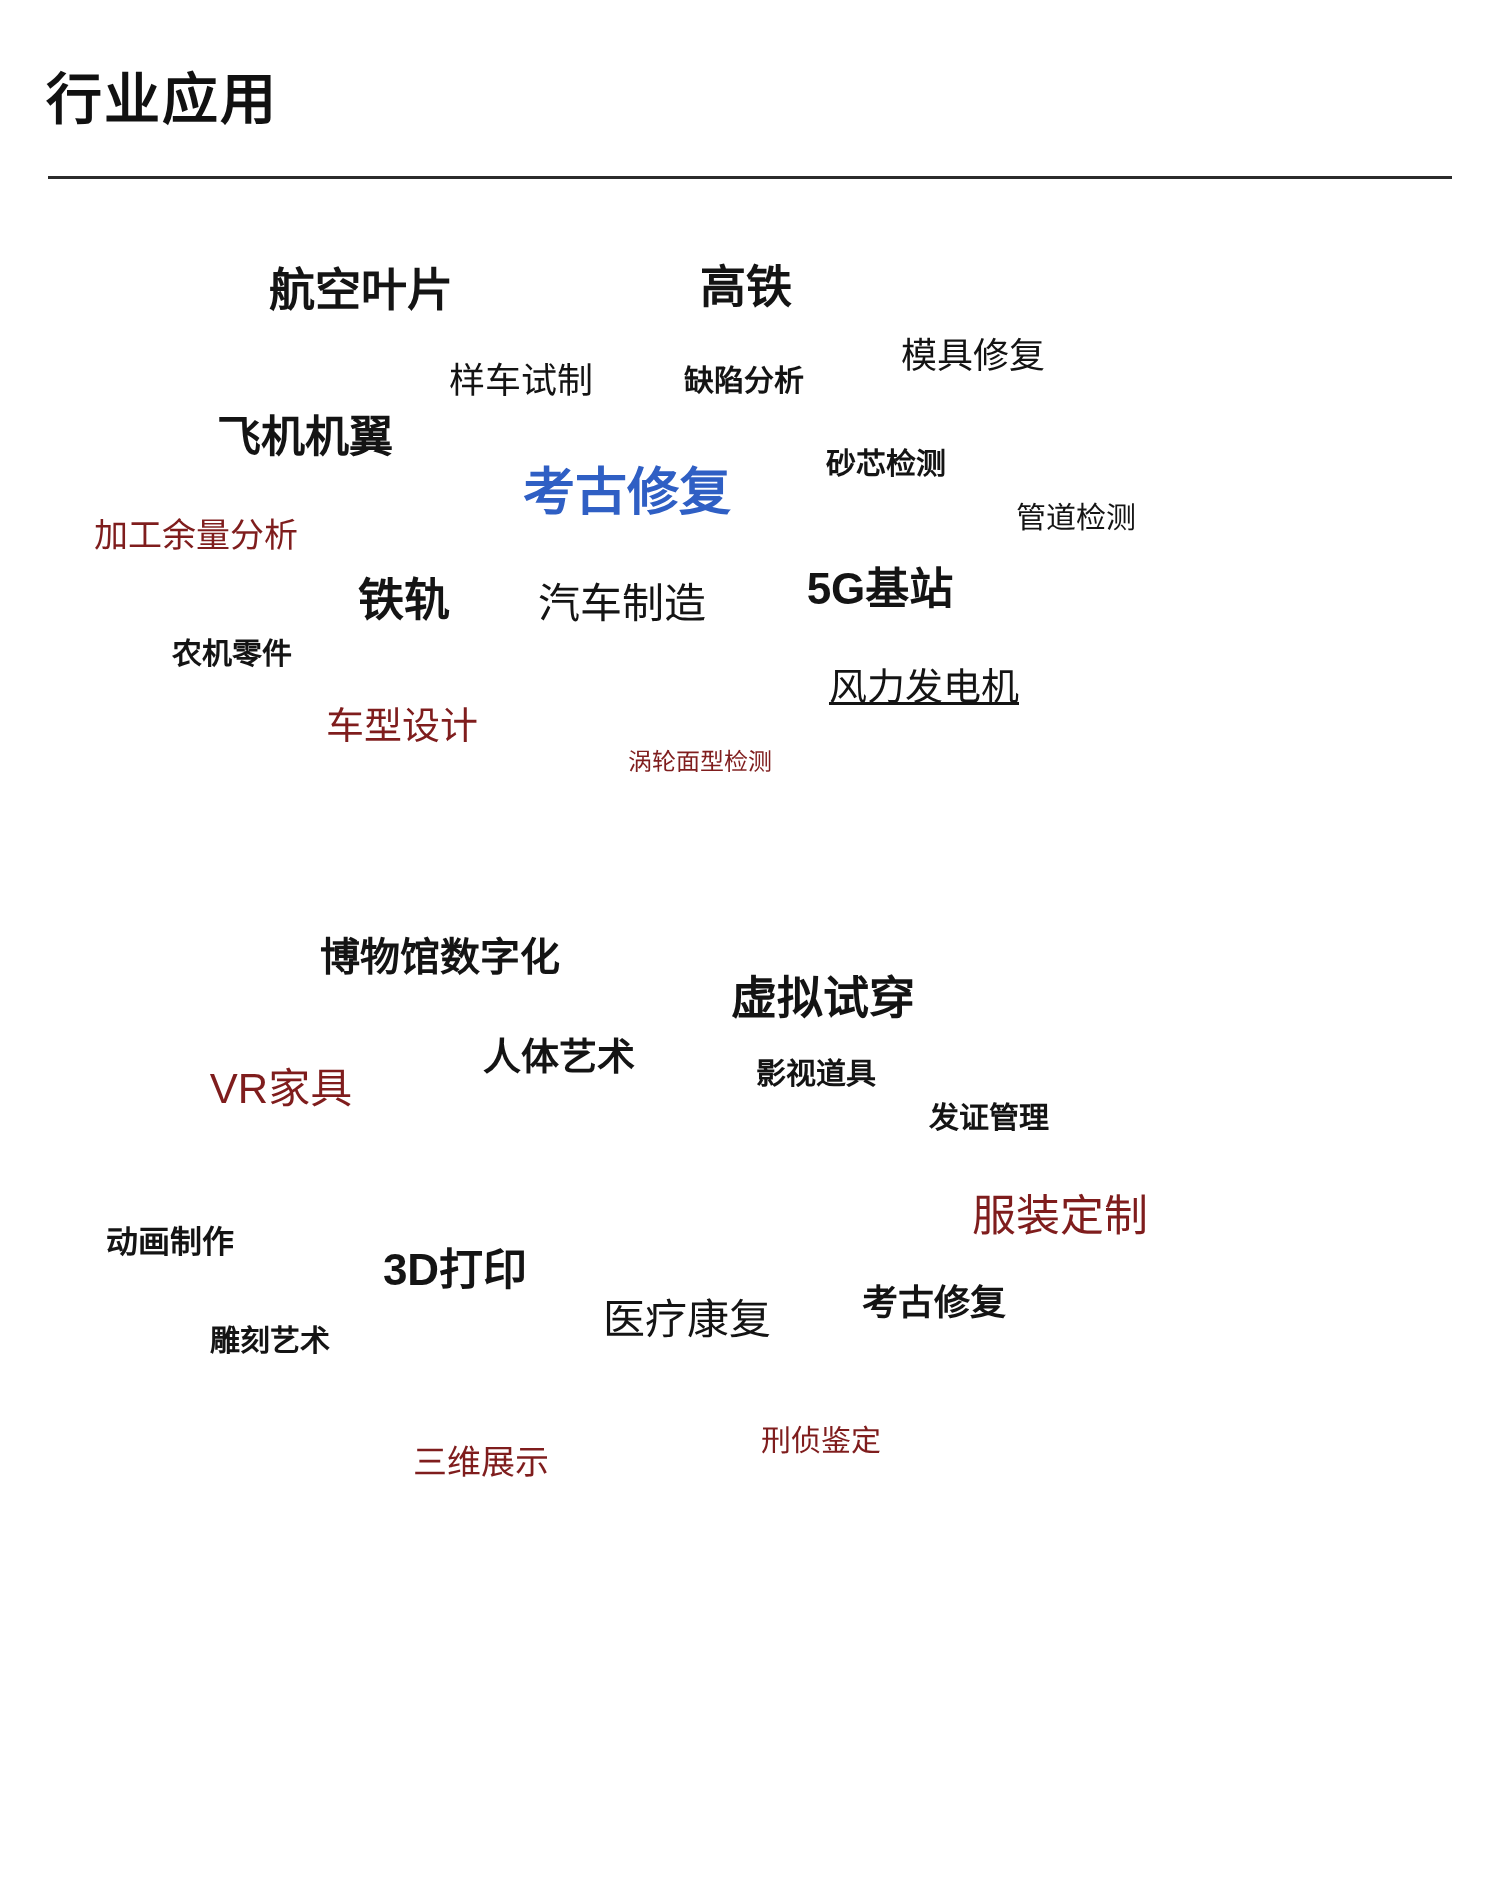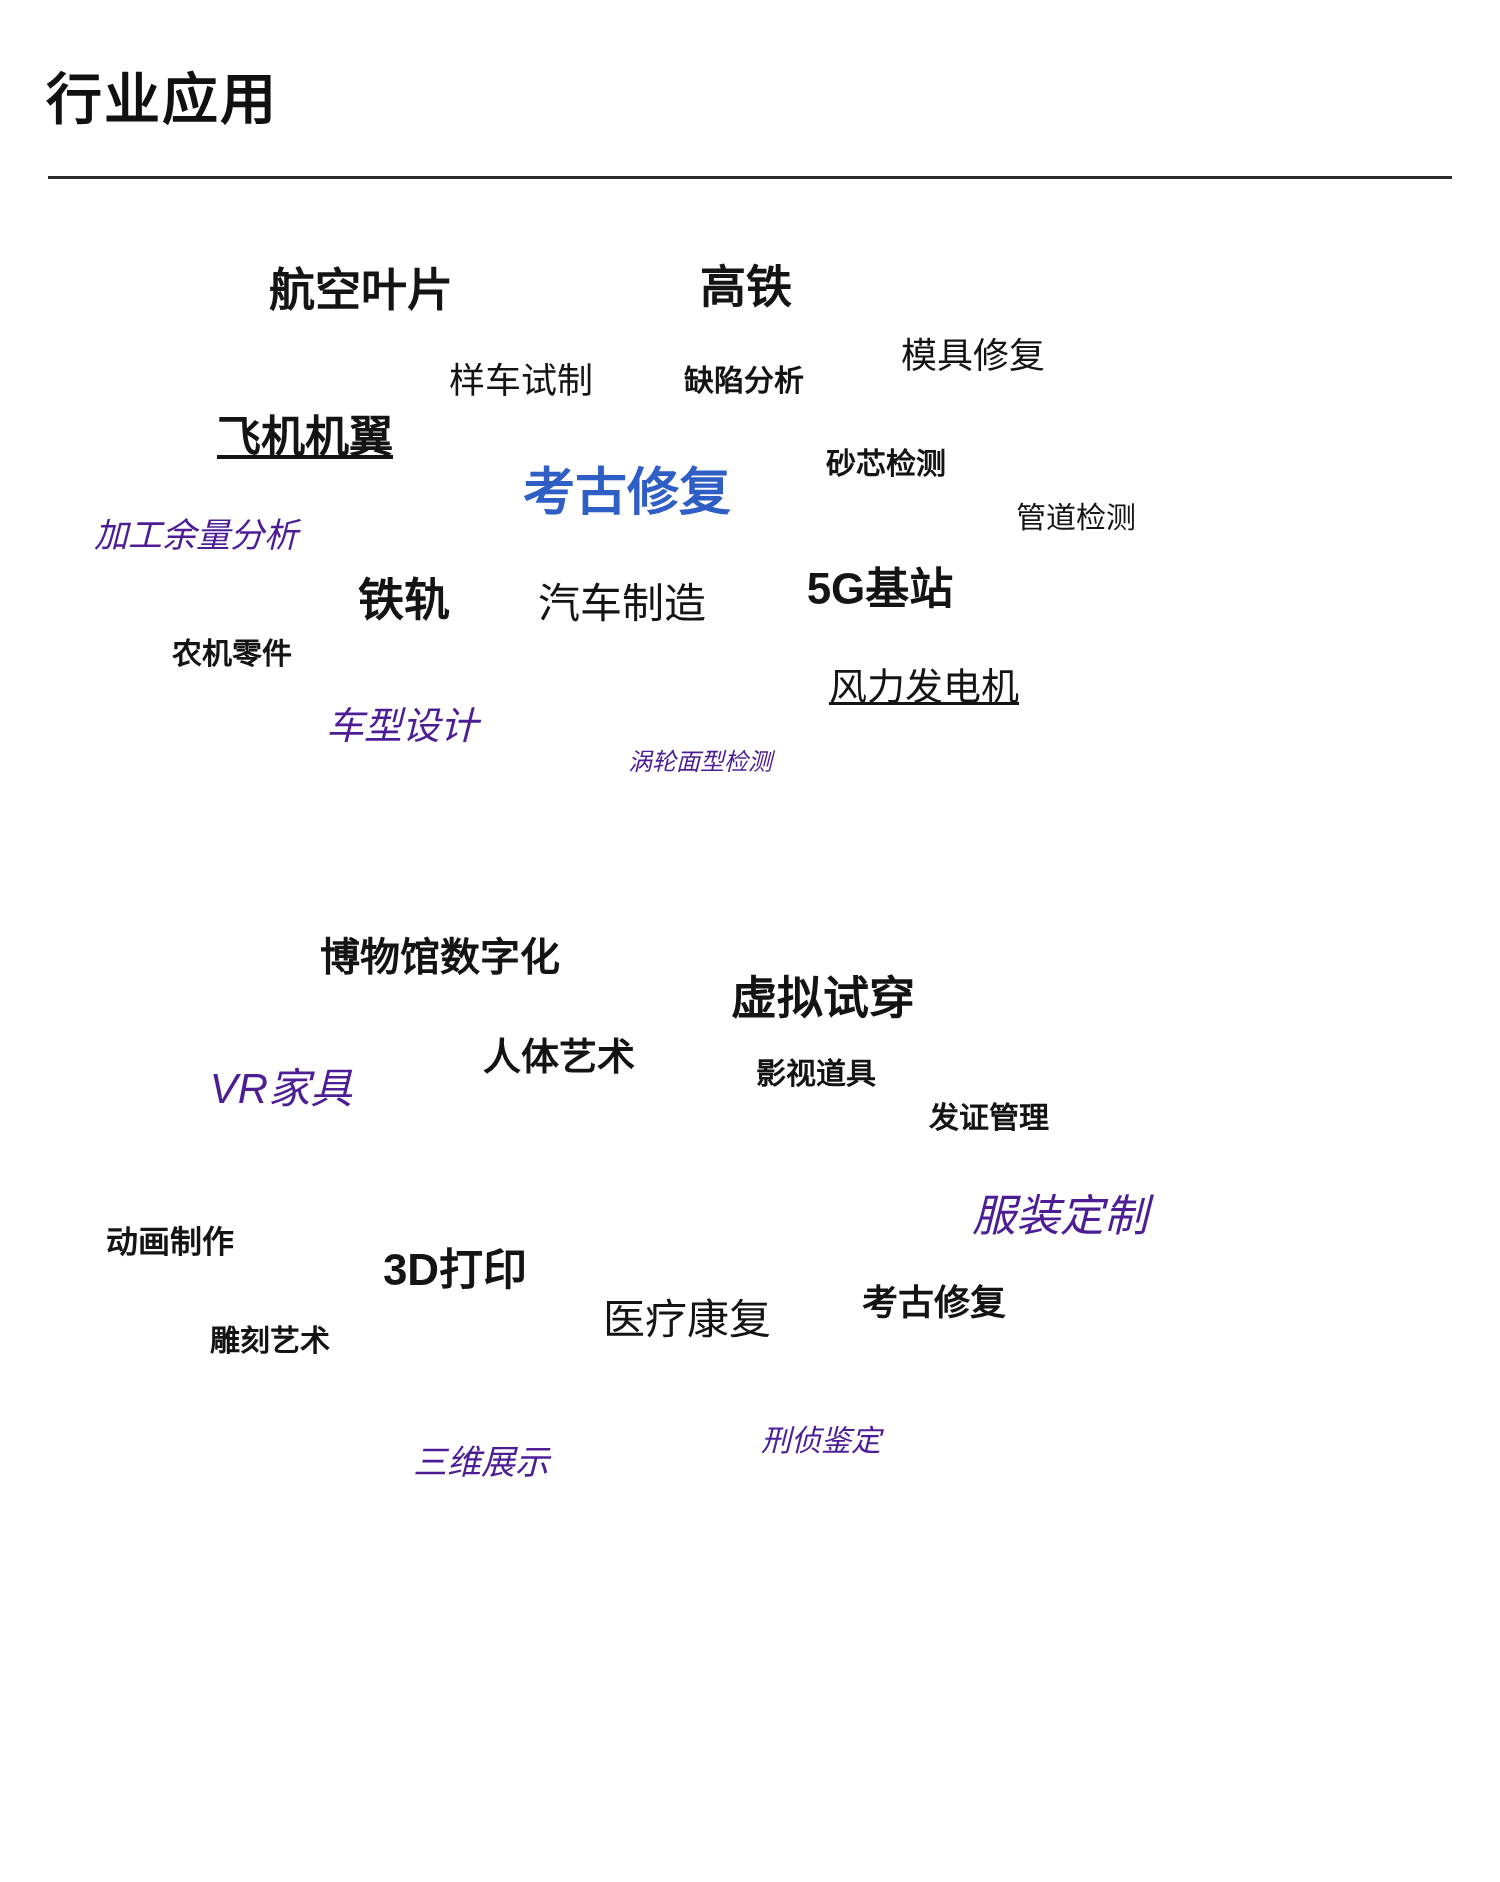--- a/index.html
+++ b/index.html
@@ -51,38 +51,38 @@
     line-height: 1;
     transform: translate(-50%, -50%);
     color: #1b1b1b;
   }
   .tag.center-term {
     color: #2f5fc4;
     font-weight: 700;
   }
   .tag.w-bold { font-weight: 700; }
   .tag.w-reg { font-weight: 400; }
-  .tag.gray { color: #4c1d95; font-style: italic; }
+  .tag.gray { color: #7f1d1d; }
   .tag.dark { color: #141414; }
 </style>
 </head>
 <body>
 
 <div class="page">
 
   <h1 class="page-title">行业应用</h1>
   <div class="title-rule"></div>
 
   <div class="cloud" id="cloud-industrial">
       <div class="tag w-bold dark" style="left: 361px; top: 290px; font-size: 46px;">航空叶片</div>
       <div class="tag w-bold dark" style="left: 746px; top: 287px; font-size: 46px;">高铁</div>
       <div class="tag w-reg dark" style="left: 973px; top: 356px; font-size: 36px;">模具修复</div>
       <div class="tag w-reg dark" style="left: 521px; top: 381px; font-size: 36px;">样车试制</div>
       <div class="tag w-bold dark" style="left: 744px; top: 381px; font-size: 30px;">缺陷分析</div>
-      <div class="tag w-bold dark" style="left: 305px; top: 437px; font-size: 44px; text-decoration: underline;">飞机机翼</div>
+      <div class="tag w-bold dark" style="left: 305px; top: 437px; font-size: 44px;">飞机机翼</div>
       <div class="tag w-bold dark" style="left: 886px; top: 464px; font-size: 30px;">砂芯检测</div>
       <div class="tag w-bold center-term" style="left: 627px; top: 492px; font-size: 52px; color: rgb(47, 95, 196);">考古修复</div>
       <div class="tag w-reg dark" style="left: 1076px; top: 518px; font-size: 30px;">管道检测</div>
       <div class="tag w-reg gray" style="left: 196px; top: 535px; font-size: 34px;">加工余量分析</div>
       <div class="tag w-bold dark" style="left: 404px; top: 600px; font-size: 46px;">铁轨</div>
       <div class="tag w-reg dark" style="left: 622px; top: 604px; font-size: 42px;">汽车制造</div>
       <div class="tag w-bold dark" style="left: 880px; top: 589px; font-size: 44px;">5G基站</div>
       <div class="tag w-bold dark" style="left: 232px; top: 654px; font-size: 30px;">农机零件</div>
       <div class="tag w-reg dark" style="left: 924px; top: 687px; font-size: 38px; text-decoration: underline;">风力发电机</div>
       <div class="tag w-reg gray" style="left: 402px; top: 726px; font-size: 38px;">车型设计</div>

